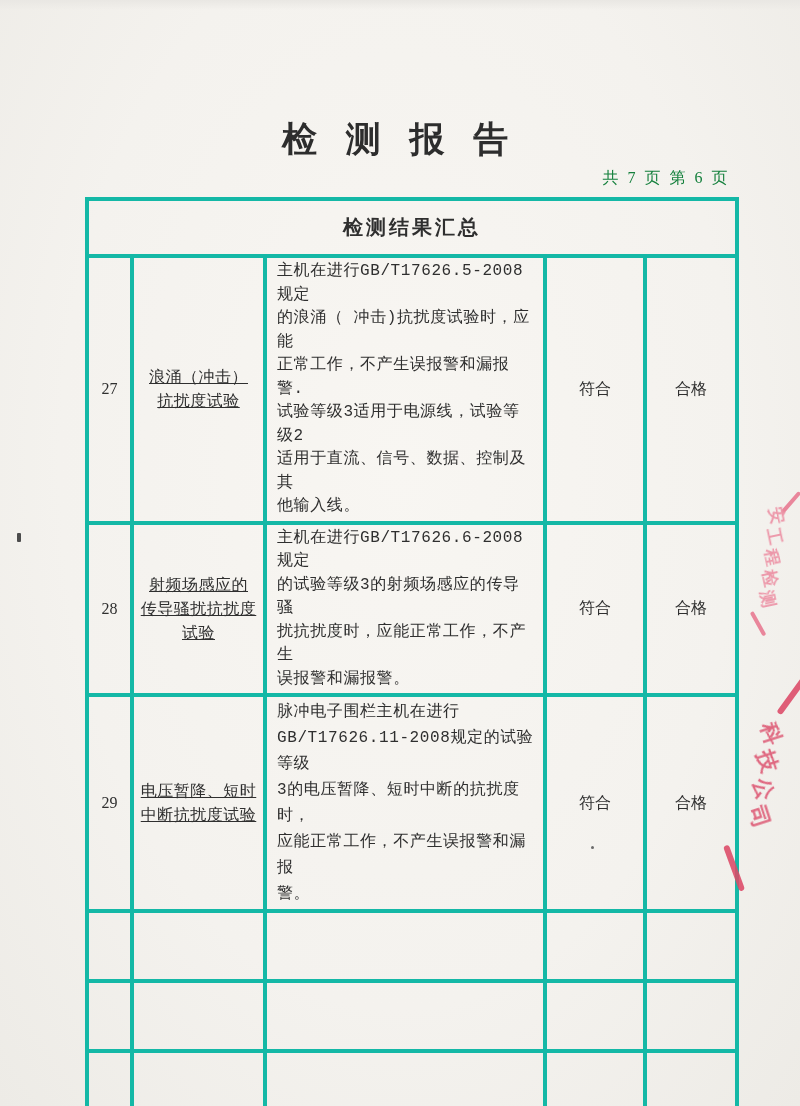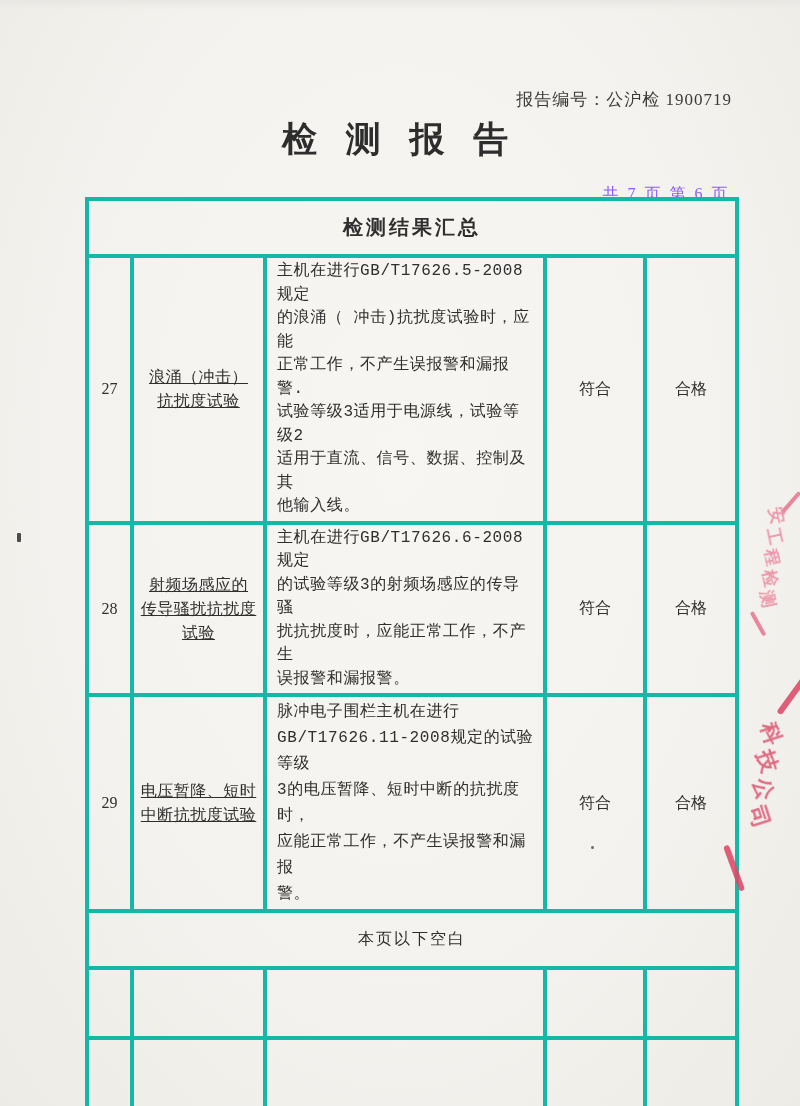--- a/index.html
+++ b/index.html
@@ -17,21 +17,21 @@
     position:absolute;top:88px;right:68px;
     font-size:17px;letter-spacing:1px;color:#3a3a3a;
   }
   .doc-title{
     position:absolute;top:116px;left:0;width:100%;
     text-align:center;font-size:35px;font-weight:bold;
     letter-spacing:10px;color:#2d2d2d;
   }
   .pagination{
     position:absolute;top:168px;right:70px;
-    font-size:16px;letter-spacing:2.5px;color:#8b5cf6;margin-top:16px;
+    font-size:16px;letter-spacing:2.5px;color:#15803d;
   }
 
   table.summary{
     position:absolute;left:85px;top:197px;width:650px;
     border-collapse:collapse;table-layout:fixed;
     background:transparent;
   }
   table.summary td{
     border:4px solid #14b8a6;
     font-size:16px;color:#2f2f2f;
@@ -83,21 +83,20 @@
 
   
   .artifact-tick{position:absolute;left:17px;top:533px;width:4px;height:9px;background:#4c4c4c;border-radius:1px;}
   .artifact-speck{position:absolute;left:591px;top:846px;width:3px;height:3px;background:#6a6a6a;border-radius:50%;}
 </style>
 </head>
 <body>
 
 <div class="page">
 
-  <div class="report-no">报告编号：公沪检 1900719</div>
 
   <div class="doc-title">检 测 报 告</div>
 
   <div class="pagination">共 7 页  第 6 页</div>
 
   <table class="summary">
     <colgroup>
       <col style="width:45px">
         <col style="width:133px">
         <col style="width:280px">
@@ -138,23 +137,20 @@
         <td class="c-item">电压暂降、短时
 中断抗扰度试验</td>
         <td class="c-req">脉冲电子围栏主机在进行
 GB/T17626.11-2008规定的试验等级
 3的电压暂降、短时中断的抗扰度时，
 应能正常工作，不产生误报警和漏报
 警。</td>
         <td class="c-result">符合</td>
         <td class="c-judge">合格</td>
       </tr>
-      <tr class="row-note">
-        <td colspan="5">本页以下空白</td>
-      </tr>
       <tr class="row-empty">
         <td></td>
           <td></td>
           <td></td>
           <td></td>
           <td></td>
       </tr>
       <tr class="row-empty">
         <td></td>
           <td></td>

